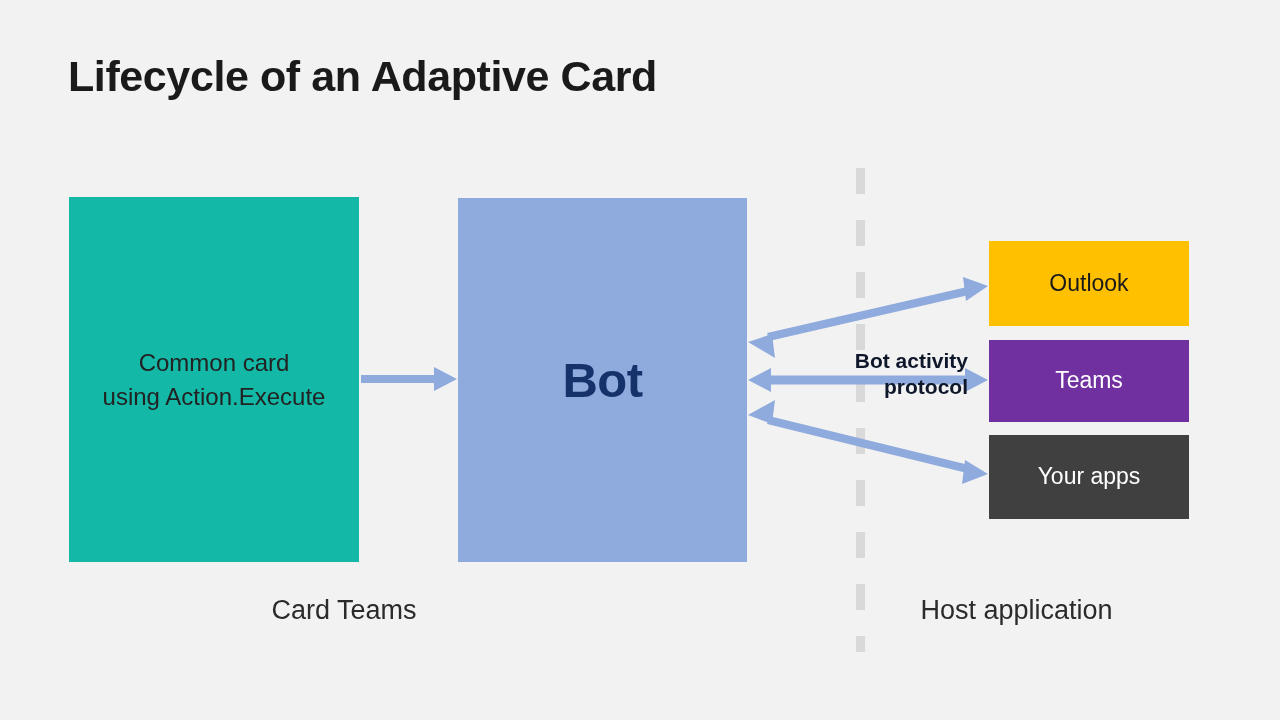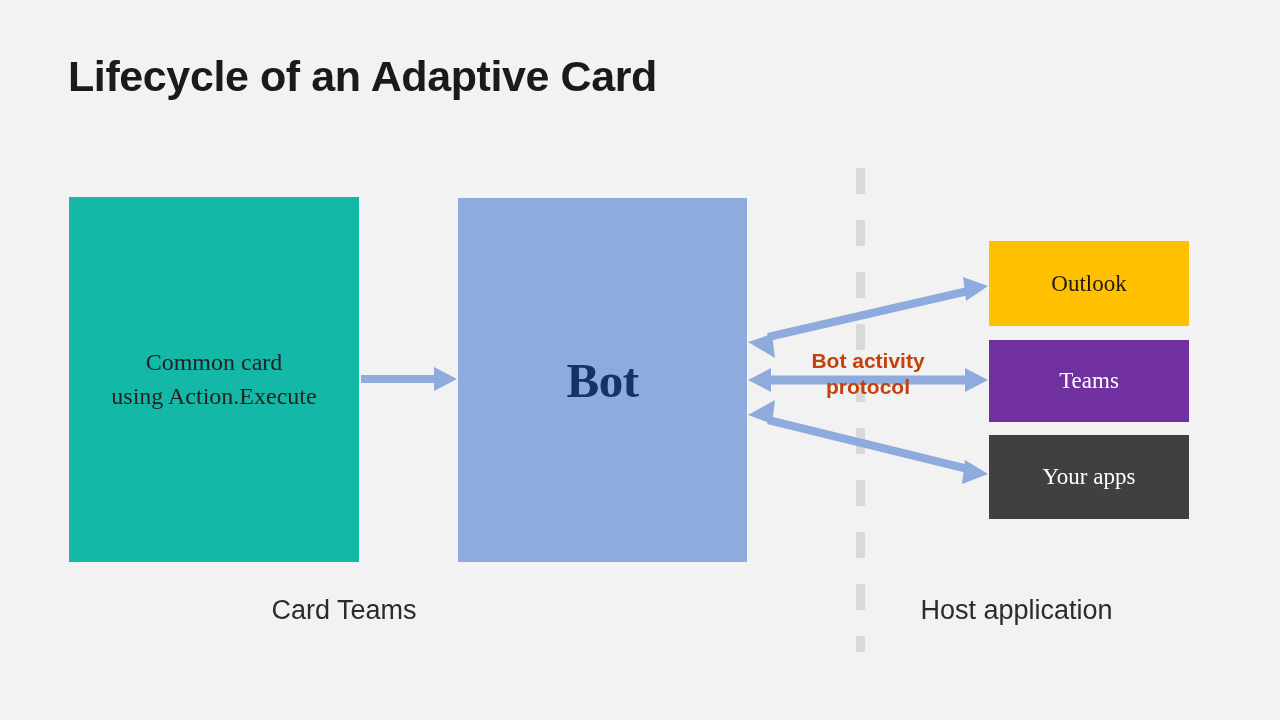--- a/index.html
+++ b/index.html
@@ -56,21 +56,20 @@
   }
 
   
   .box {
     position: absolute;
     box-sizing: border-box;
     display: flex;
     align-items: center;
     justify-content: center;
     text-align: center;
-    font-family: Liberation Serif, serif;
   }
 
   #card-author-box {
     left: 69px;
     top: 197px;
     width: 290px;
     height: 365px;
     background: #14b8a6;
   }
   #card-author-text {
@@ -150,24 +149,24 @@
     height: 720px;
     pointer-events: none;
   }
 
   
   #protocol-label {
     position: absolute;
     left: 768px;
     top: 348px;
     width: 200px;
-    text-align: center;
+    text-align: right;
     font-size: 21px;
     font-weight: bold;
-    color: #c2410c;
+    color: #0f172a;
     line-height: 1.24;
     white-space: pre-line;
   }
 </style>
 </head>
 <body>
 
 <div id="slide">
 
   <div id="title">Lifecycle of an Adaptive Card</div>

